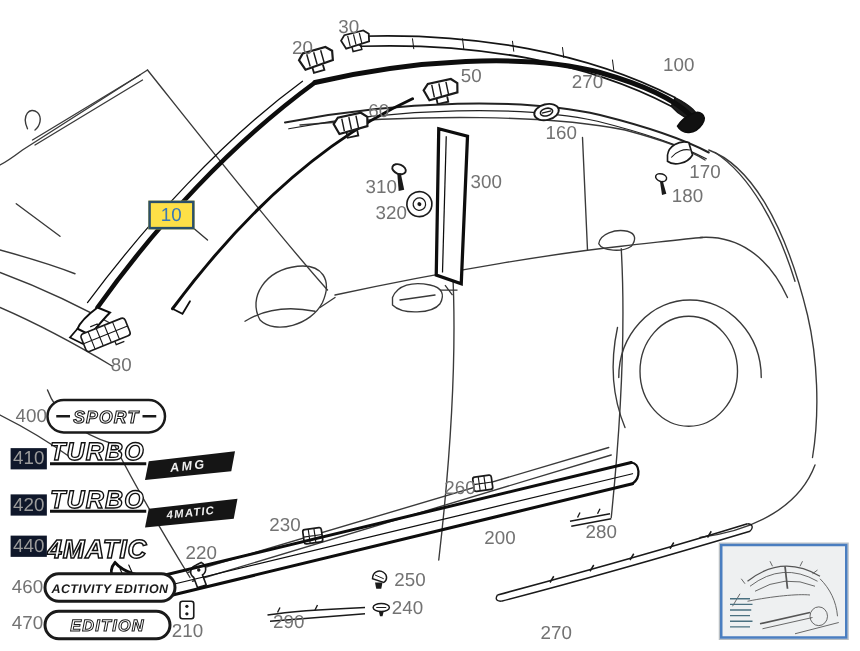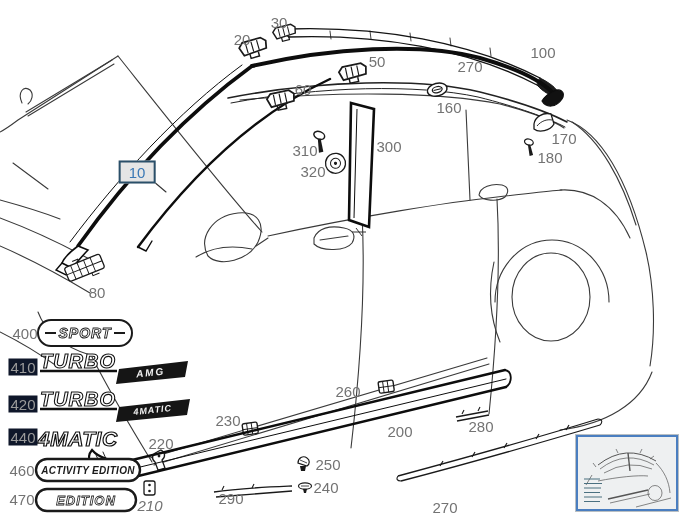--- a/index.html
+++ b/index.html
@@ -8,21 +8,21 @@
     font-family:"Liberation Sans",sans-serif;overflow:hidden;
   }
   .canvas svg.art{position:absolute;left:0;top:0;}
   .callout{
     position:absolute;transform:translate(-50%,-50%);
     font-size:15px;color:#737373;white-space:nowrap;line-height:1;
     cursor:pointer;user-select:none;padding:1px 2px;
   }
   .callout.muted{color:#9a9a9a;background:#0f172a;}
   .callout.hl{
-    background:#e5e5e5;border:2px solid #2a4f69;color:#3a78b5;
+    background:#fde047;border:2px solid #2a4f69;color:#3a78b5;
     padding:2px 8px;
   }
   .thumb{
     position:absolute;left:576px;top:435px;width:102px;height:76px;
     background:#eef0f1;border:2px solid #4a7ec0;box-shadow:0 0 0 1px #b9bfc3;
     box-sizing:border-box;cursor:pointer;
   }
   .thumb svg{display:block;}
   text{font-family:"Liberation Sans",sans-serif;}
   .badge-oval-text{font-style:italic;font-weight:bold;}
@@ -266,26 +266,26 @@
   <span class="callout" style="left:279px;top:22px;">30</span>
   <span class="callout" style="left:377px;top:61px;">50</span>
   <span class="callout" style="left:303px;top:89px;">60</span>
   <span class="callout" style="left:97px;top:292px;">80</span>
   <span class="callout" style="left:543px;top:52px;">100</span>
   <span class="callout" style="left:470px;top:66px;">270</span>
   <span class="callout" style="left:449px;top:107px;">160</span>
   <span class="callout" style="left:564px;top:138px;">170</span>
   <span class="callout" style="left:550px;top:157px;">180</span>
   <span class="callout" style="left:400px;top:431px;">200</span>
-  <span class="callout" style="left:150px;top:505px;font-style:italic;">210</span>
+  <span class="callout" style="left:150px;top:505px;">210</span>
   <span class="callout" style="left:161px;top:443px;">220</span>
   <span class="callout" style="left:228px;top:420px;text-align:center;">230</span>
   <span class="callout" style="left:326px;top:487px;">240</span>
   <span class="callout" style="left:328px;top:464px;">250</span>
-  <span class="callout" style="left:348px;top:391px;">260</span>
+  <span class="callout" style="left:368px;top:391px;">260</span>
   <span class="callout" style="left:445px;top:480px;margin-top:27px;">270</span>
   <span class="callout" style="left:481px;top:426px;">280</span>
   <span class="callout" style="left:231px;top:498px;">290</span>
   <span class="callout" style="left:389px;top:146px;">300</span>
   <span class="callout" style="left:305px;top:150px;">310</span>
   <span class="callout" style="left:313px;top:171px;">320</span>
   <span class="callout" style="left:12px;top:333px;margin-left:13px;">400</span>
   <span class="callout muted" style="left:23px;top:367px;">410</span>
   <span class="callout muted" style="left:23px;top:404px;">420</span>
   <span class="callout muted" style="left:23px;top:437px;">440</span>

